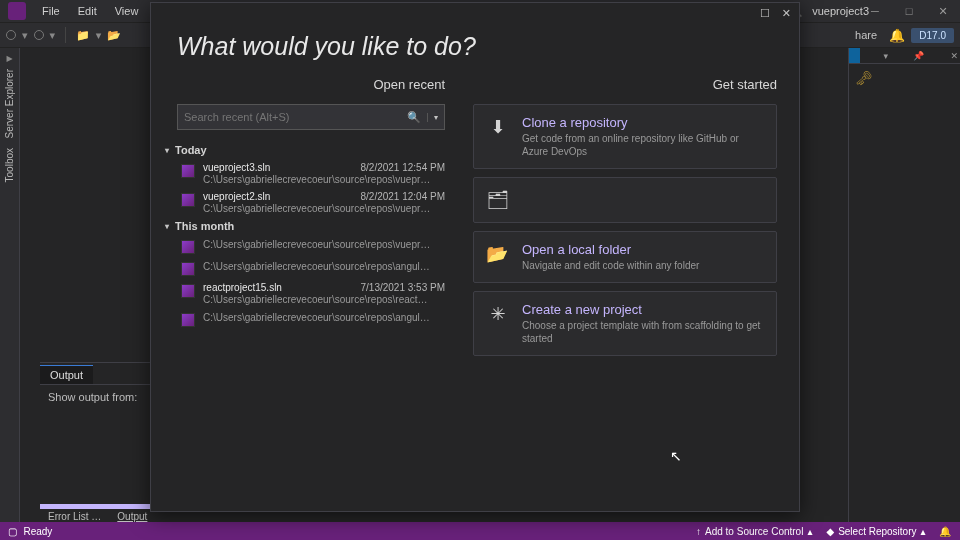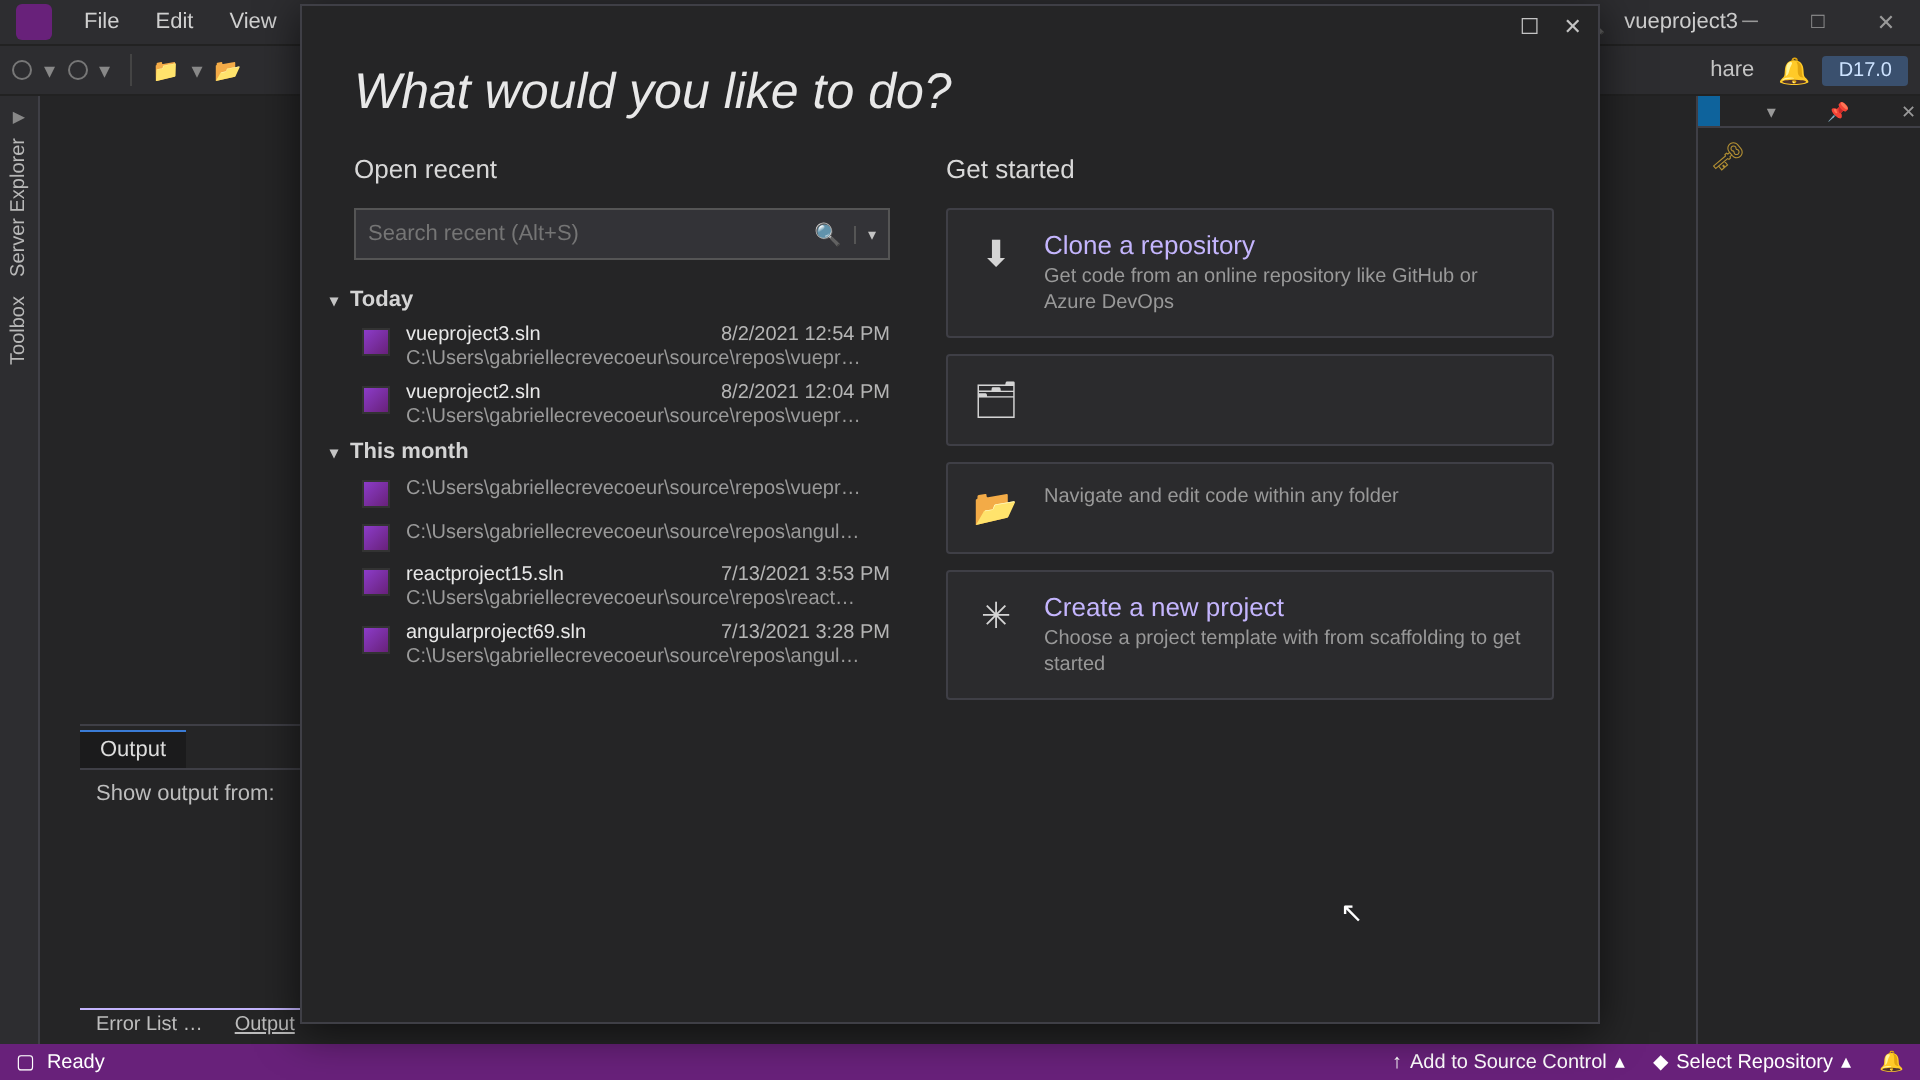--- a/index.html
+++ b/index.html
@@ -84,21 +84,21 @@
 .right-tool .tab-row .mini { color:#999; font-size:9px; margin-left:auto; padding:2px; }
 .right-tool .key { color:#b28f33; font-size:14px; margin:6px; }
 .output-panel {
   position: absolute; left: 20px; right: 112px; bottom: 0; height: 160px;
   border-top: 1px solid #3f3f46; background: #252526;
   display: flex; flex-direction: column;
 }
 .output-panel .tabrow { height: 22px; display:flex; align-items:flex-end; border-bottom:1px solid #3f3f46; }
 .output-panel .tab-active { background:#1b1b1c; color:#ddd; padding:3px 10px; border-top:1px solid #3a7bd5; }
 .output-panel .label { color:#bdbdbd; padding:6px 8px; font-size:11px; }
-.output-panel .bottom-tabs { display:flex; border-top:1px solid #c4b5fd; height:18px; font-size:10px;margin-top:48px; }
+.output-panel .bottom-tabs { display:flex; border-top:5px solid #c4b5fd; height:18px; font-size:10px;margin-top:48px; }
 .output-panel .bottom-tabs span { padding:2px 8px; color:#bdbdbd; }
 .output-panel .bottom-tabs .sel { text-decoration: underline; }
 .statusbar {
   height: 18px; background: #68217a; color: #fff; display: flex; align-items: center;
   padding: 0 8px; font-size: 10px;
 }
 .statusbar .sp { flex: 1; }
 .statusbar .item { margin-left: 14px; display:flex; align-items:center; gap:4px; }
 
 
@@ -111,21 +111,21 @@
 .dialog .dlg-top { display:flex; justify-content:flex-end; padding:4px 8px; gap:12px; }
 .dialog .dlg-top span { color:#c4c4c4; cursor:default; font-size:11px; }
 .dialog h1 {
   font-size: 25px; font-weight: 400; color: #e8e8e8;
   padding: 8px 26px 16px 26px;
   font-style: italic;
 }
 .dialog .cols { display:flex; padding: 0 10px; }
 .dialog .left-col { width: 300px; padding: 0 16px; }
 .dialog .right-col { flex: 1; padding: 0 12px; }
-.dialog .sec-head { font-size: 13px; color: #d8d8d8; margin-bottom: 12px; }
+.dialog .sec-head { font-size: 13px; color: #d8d8d8; margin-bottom: 12px; text-align: right; }
 .dialog .recent-search {
   display:flex; align-items:center;
   border: 1px solid #555; background: #333337; height: 26px; padding: 0 6px;
   margin-bottom: 14px;
 }
 .dialog .recent-search input {
   flex:1; background:transparent; border:none; color:#c4c4c4; font-size:11px;
 }
 .dialog .recent-search .mag { color:#c4c4c4; font-size:11px; }
 .dialog .recent-search .dd { border-left:1px solid #555; padding-left:6px; margin-left:6px; color:#c4c4c4; font-size:8px; }
@@ -310,24 +310,20 @@
               <div class="line1">
                 <span class="name">reactproject15.sln</span>
                 <span class="date">7/13/2021 3:53 PM</span>
               </div>
               <div class="path">C:\Users\gabriellecrevecoeur\source\repos\reactproject15</div>
             </div>
           </div>
           <div class="recent-item">
             <div class="ricon"></div>
             <div class="body">
-              <div class="line1">
-                <span class="name">angularproject69.sln</span>
-                <span class="date">7/13/2021 3:28 PM</span>
-              </div>
               <div class="path">C:\Users\gabriellecrevecoeur\source\repos\angularprojec…</div>
             </div>
           </div>
         </div>
     </div>
     <div class="right-col">
       <div class="sec-head">Get started</div>
       <div id="gs-cards">
           <div class="gs-card">
             <div class="gicon">⬇</div>
@@ -335,20 +331,21 @@
               <div class="t">Clone a repository</div>
               <div class="d">Get code from an online repository like GitHub or Azure DevOps</div>
             </div>
           </div>
           <div class="gs-card">
             <div class="gicon">🗂</div>
           </div>
           <div class="gs-card">
             <div class="gicon">📂</div>
             <div class="gtext">
+              <div class="t">Open a local folder</div>
               <div class="d">Navigate and edit code within any folder</div>
             </div>
           </div>
           <div class="gs-card">
             <div class="gicon">✳</div>
             <div class="gtext">
               <div class="t">Create a new project</div>
               <div class="d">Choose a project template with from scaffolding to get started</div>
             </div>
           </div>

